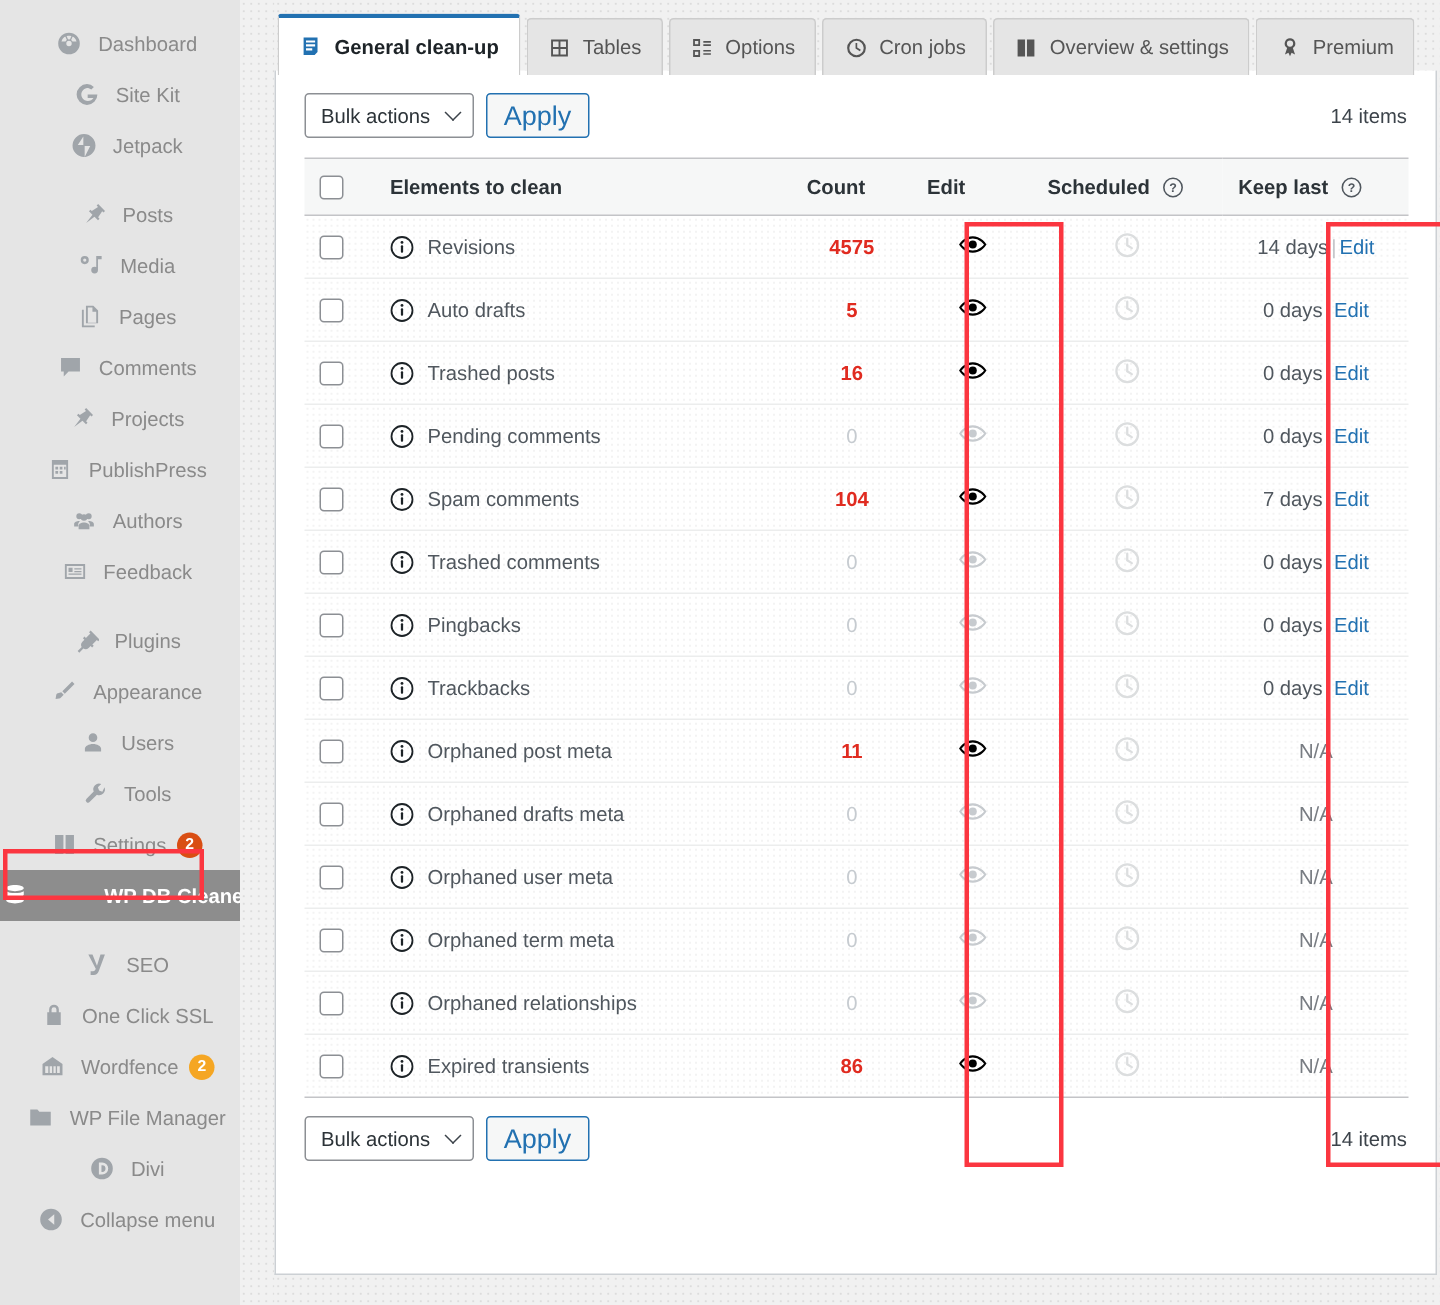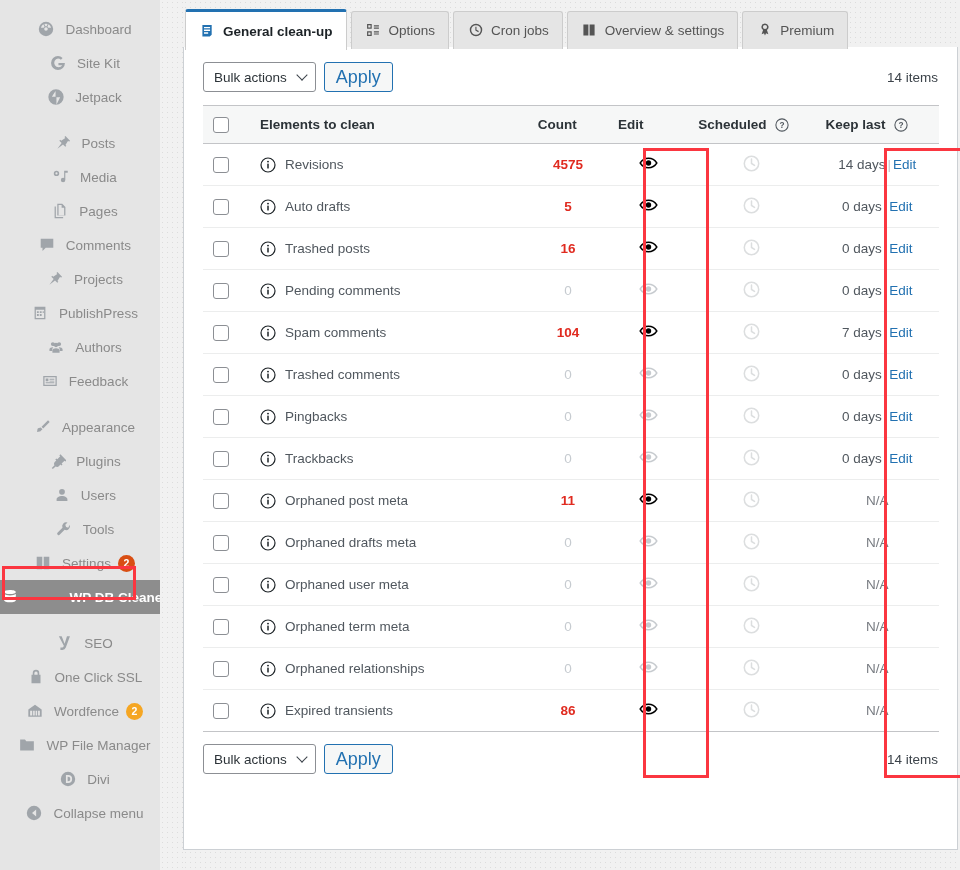--- a/index.html
+++ b/index.html
@@ -113,21 +113,21 @@
     background-image: radial-gradient(#dcdcdc 0.8px, transparent 0.9px);
     background-size: 5px 5px;
   }
 
   
   #tabs {
     position: absolute;
     left: 2px; top: 9px;
     height: 41px;
     display: flex;
-    align-items: center;
+    align-items: flex-end;
   }
   .tab {
     display: flex;
     align-items: center;
     height: 38px;
     padding: 0 13px;
     margin-right: 4px;
     background: #e5e5e5;
     border: 1px solid #ccc;
     border-bottom: none;
@@ -401,32 +401,32 @@
         <svg width="18" height="18" viewBox="0 0 20 20" fill="currentColor">
           <path d="M2.5 4.5h15v11h-15zm1.4 1.4v8.2h12.2V5.9zM5.2 7.3h3v3h-3zm4.3.3h5.3v1h-5.3zm0 2h5.3v1h-5.3zM5.2 11.4h9.6v1H5.2z"></path>
         </svg>
       </span>
       <span>Feedback</span>
     </div>
     <div class="menu-gap"></div>
     <div class="menu-item">
       <span class="mi-icon">
         <svg width="18" height="18" viewBox="0 0 20 20" fill="currentColor">
+          <path d="M13.8 2.6l-1.2 1.2 1 1-3.3 3.3-1-1-1.2 1.2 1.1 1.1-1.5 1.5a3.2 3.2 0 00-.5 3.9l-3 3 1.2 1.2 3-3a3.2 3.2 0 003.9-.5l1.5-1.5 1.1 1.1 1.2-1.2-1-1 3.3-3.3 1 1 1.2-1.2z"></path>
+        </svg>
+      </span>
+      <span>Plugins</span>
+    </div>
+    <div class="menu-item">
+      <span class="mi-icon">
+        <svg width="18" height="18" viewBox="0 0 20 20" fill="currentColor">
           <path d="M15.6 2.6l1.8 1.8-7.2 7.2-1.8-1.8zM7.6 10.6l1.8 1.8-2 2a2.4 2.4 0 01-1.4.7l-2.6.4.4-2.6a2.4 2.4 0 01.7-1.4z"></path>
         </svg>
       </span>
       <span>Appearance</span>
-    </div>
-    <div class="menu-item">
-      <span class="mi-icon">
-        <svg width="18" height="18" viewBox="0 0 20 20" fill="currentColor">
-          <path d="M13.8 2.6l-1.2 1.2 1 1-3.3 3.3-1-1-1.2 1.2 1.1 1.1-1.5 1.5a3.2 3.2 0 00-.5 3.9l-3 3 1.2 1.2 3-3a3.2 3.2 0 003.9-.5l1.5-1.5 1.1 1.1 1.2-1.2-1-1 3.3-3.3 1 1 1.2-1.2z"></path>
-        </svg>
-      </span>
-      <span>Plugins</span>
     </div>
     <div class="menu-item">
       <span class="mi-icon">
         <svg width="18" height="18" viewBox="0 0 20 20" fill="currentColor">
           <path d="M10 3.2a3.2 3.2 0 103.2 3.2A3.2 3.2 0 0010 3.2zm0 8c-3.1 0-6 1.6-6 3.5v2h12v-2c0-1.9-2.9-3.5-6-3.5z"></path>
         </svg>
       </span>
       <span>Users</span>
     </div>
     <div class="menu-item">
@@ -514,20 +514,28 @@
   <div id="panel"></div>
 
   <div id="tabs">
       <div class="tab active">
         <span class="tb-icon">
           <svg width="16" height="16" viewBox="0 0 20 20" fill="currentColor">
             <path d="M3 2.4h11.6v12.2l-2.4 2.4H3zm2 2.5v1.8h7.6V4.9zm0 3.3V10h7.6V8.2zm0 3.3v1.8h5.2v-1.8z"></path>
           </svg>
         </span>
         <span>General clean-up</span>
+      </div>
+      <div class="tab">
+        <span class="tb-icon">
+          <svg width="16" height="16" viewBox="0 0 20 20" fill="currentColor">
+            <path d="M3 3h14v14H3zm1.6 1.6v4.6h4.6V4.6zm6.2 0v4.6h4.6V4.6zm-6.2 6.2v4.6h4.6v-4.6zm6.2 0v4.6h4.6v-4.6z"></path>
+          </svg>
+        </span>
+        <span>Tables</span>
       </div>
       <div class="tab">
         <span class="tb-icon">
           <svg width="16" height="16" viewBox="0 0 20 20" fill="currentColor">
             <path d="M2.6 2.6h5.8v5.8H2.6zm1.5 1.5v2.8h2.8V4.1zm7 .1h6.3v1.4h-6.3zm0 2.7h6.3v1.4h-6.3zM2.6 11.6h5.8v5.8H2.6zm1.5 1.5v2.8h2.8v-2.8zm7-1.5h6.3V13h-6.3zm0 2.7h6.3v1.4h-6.3z"></path>
           </svg>
         </span>
         <span>Options</span>
       </div>
       <div class="tab">

